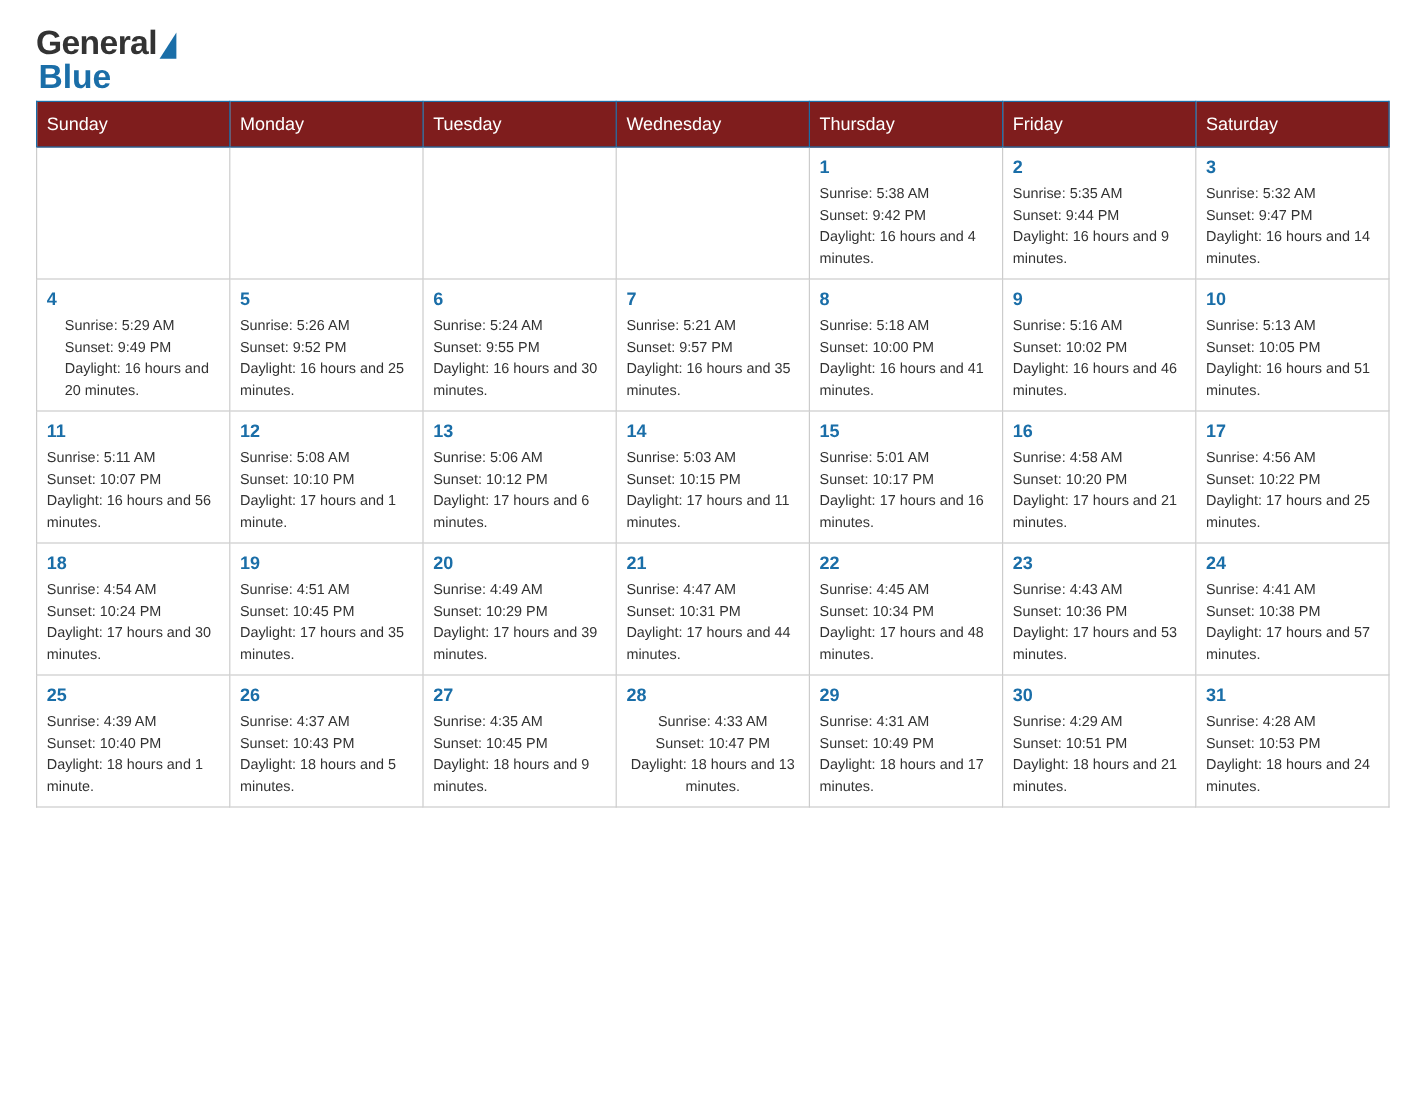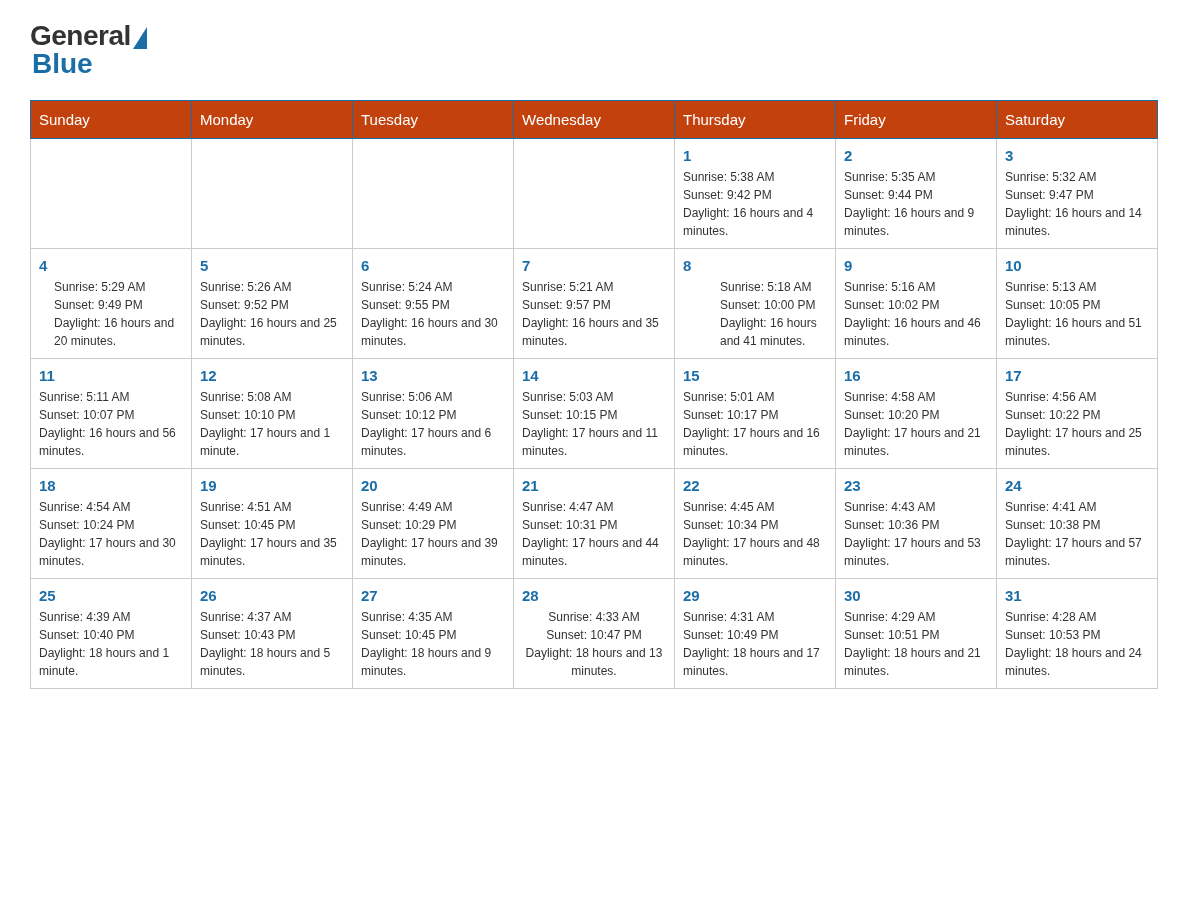--- a/index.html
+++ b/index.html
@@ -6,21 +6,21 @@
     body {
       font-family: Arial, sans-serif;
       background: #fff;
       padding: 20px 30px;
       color: #333;
     }
     .header {
       display: flex;
       justify-content: space-between;
       align-items: flex-start;
-      margin-bottom: 20px;
+      margin-bottom: 4px;
     }
     .logo {
       display: flex;
       flex-direction: column;
       align-items: flex-start;
     }
     .logo-top {
       display: flex;
       align-items: center;
     }
@@ -59,21 +59,21 @@
       font-size: 20px;
       color: #555;
       margin-top: 4px;
     }
     .calendar {
       width: 100%;
       border-collapse: collapse;
       border: 1px solid #ccc;
     }
     .calendar th {
-      background-color: #c2410c;
+      background-color: #7f1d1d;
       color: #fff;
       padding: 10px 8px;
       font-size: 15px;
       font-weight: normal;
       text-align: left;
       border: 1px solid #1a6ea8;
     }
     .calendar td {
       vertical-align: top;
       padding: 8px 8px;
@@ -172,21 +172,21 @@
 Daylight: 16 hours and 30 minutes.</div>
         </td>
         <td>
           <span class="day-number">7</span>
           <div class="day-info" style="white-space: pre-line;">Sunrise: 5:21 AM
 Sunset: 9:57 PM
 Daylight: 16 hours and 35 minutes.</div>
         </td>
         <td>
           <span class="day-number">8</span>
-          <div class="day-info" style="white-space: pre-line; margin-left: 37px;">Sunrise: 5:18 AM
+          <div class="day-info" style="white-space: pre-line;">Sunrise: 5:18 AM
 Sunset: 10:00 PM
 Daylight: 16 hours and 41 minutes.</div>
         </td>
         <td>
           <span class="day-number">9</span>
           <div class="day-info" style="white-space: pre-line;">Sunrise: 5:16 AM
 Sunset: 10:02 PM
 Daylight: 16 hours and 46 minutes.</div>
         </td>
         <td>

